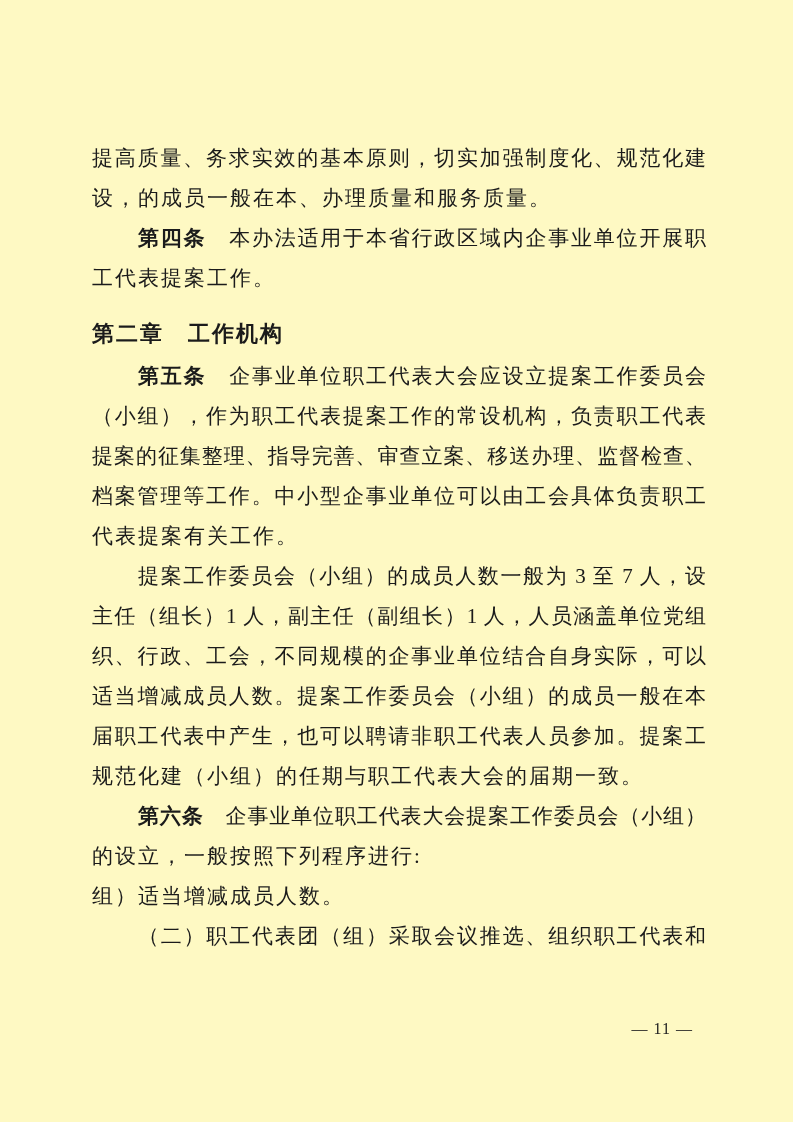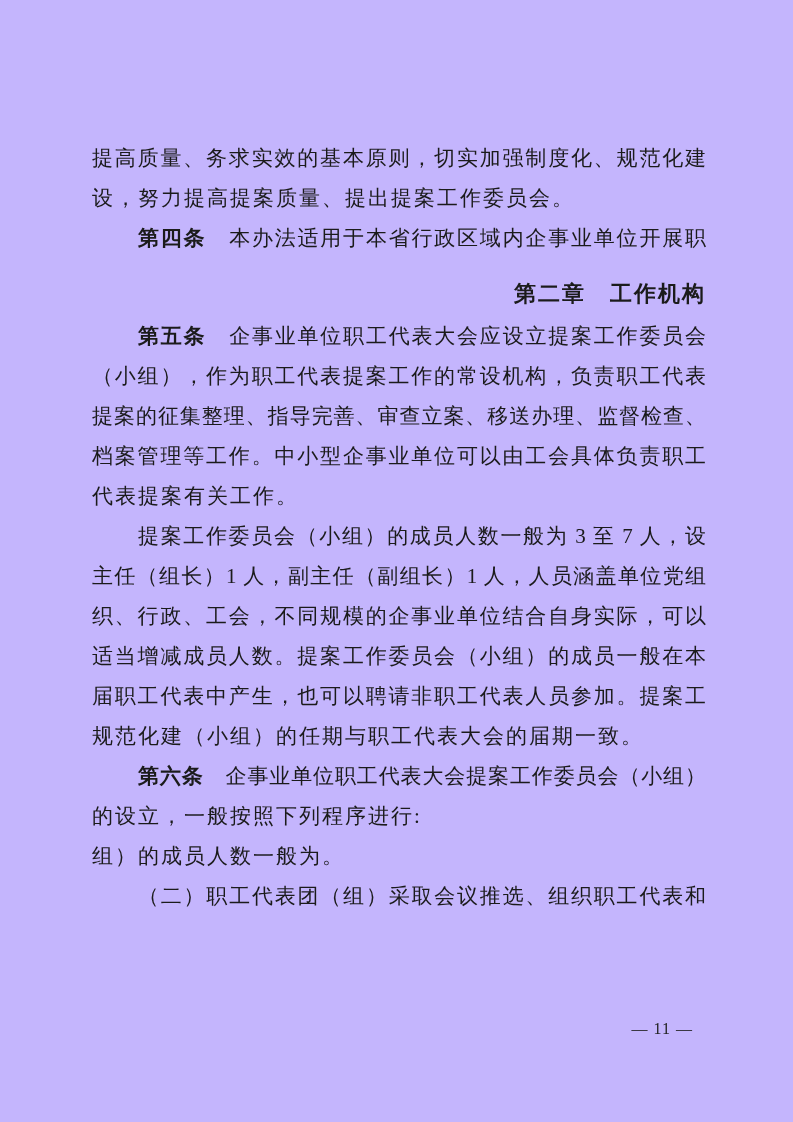--- a/index.html
+++ b/index.html
@@ -1,20 +1,20 @@
 <!DOCTYPE html>
 <html><head>
 <meta charset="utf-8">
 <style>
   html, body { margin: 0; padding: 0; background: #e8e8e8; }
   .page {
     position: relative;
     width: 793px;
     height: 1122px;
-    background: #c4b5fd;
+    background: #fef9c3;
     font-family: "Liberation Serif", serif;
     color: #1b1b1b;
     overflow: hidden;
     margin: 0 auto;
   }
   .doc-body {
     position: absolute;
     left: 92px;
     top: 138px;
     width: 614px;
@@ -25,21 +25,21 @@
     font-size: 21px;
     white-space: nowrap;
   }
   .a-fill {
     text-align: justify;
     text-align-last: justify;
     text-justify: inter-character;
     white-space: normal;
   }
   .a-end { letter-spacing: 2px; }
-  .a-center { text-align: right; letter-spacing: 2px; }
+  .a-center { text-align: left; letter-spacing: 2px; }
   .indent { padding-left: 46px; }
   .heading {
     font-size: 22px;
     font-weight: 700;
     font-family: "Liberation Sans", sans-serif;
     margin-top: 16px;
     margin-bottom: 2px;
   }
   .seg { }
   .seg.b {
@@ -55,33 +55,34 @@
     letter-spacing: 1px;
     color: #222222;
   }
 </style>
 </head>
 <body>
 
 <div class="page">
   <div class="doc-body" id="doc-body">
       <div class="line a-fill"><span class="seg">提高质量、务求实效的基本原则，切实加强制度化、规范化建</span></div>
-      <div class="line a-end"><span class="seg">设，努力提高提案质量、提出提案工作委员会。</span></div>
+      <div class="line a-end"><span class="seg">设，的成员一般在本、办理质量和服务质量。</span></div>
       <div class="line a-fill indent"><span class="seg b">第四条</span><span class="seg">　本办法适用于本省行政区域内企事业单位开展职</span></div>
+      <div class="line a-end"><span class="seg">工代表提案工作。</span></div>
       <div class="line a-center heading"><span class="seg b">第二章　工作机构</span></div>
       <div class="line a-fill indent"><span class="seg b">第五条</span><span class="seg">　企事业单位职工代表大会应设立提案工作委员会</span></div>
       <div class="line a-fill"><span class="seg">（小组），作为职工代表提案工作的常设机构，负责职工代表</span></div>
       <div class="line a-fill"><span class="seg">提案的征集整理、指导完善、审查立案、移送办理、监督检查、</span></div>
       <div class="line a-fill"><span class="seg">档案管理等工作。中小型企事业单位可以由工会具体负责职工</span></div>
       <div class="line a-end"><span class="seg">代表提案有关工作。</span></div>
       <div class="line a-fill indent"><span class="seg">提案工作委员会（小组）的成员人数一般为 3 至 7 人，设</span></div>
       <div class="line a-fill"><span class="seg">主任（组长）1 人，副主任（副组长）1 人，人员涵盖单位党组</span></div>
       <div class="line a-fill"><span class="seg">织、行政、工会，不同规模的企事业单位结合自身实际，可以</span></div>
       <div class="line a-fill"><span class="seg">适当增减成员人数。提案工作委员会（小组）的成员一般在本</span></div>
       <div class="line a-fill"><span class="seg">届职工代表中产生，也可以聘请非职工代表人员参加。提案工</span></div>
       <div class="line a-end"><span class="seg">规范化建（小组）的任期与职工代表大会的届期一致。</span></div>
       <div class="line a-fill indent"><span class="seg b">第六条</span><span class="seg">　企事业单位职工代表大会提案工作委员会（小组）</span></div>
       <div class="line a-end"><span class="seg">的设立，一般按照下列程序进行:</span></div>
-      <div class="line a-end"><span class="seg">组）的成员人数一般为。</span></div>
+      <div class="line a-end"><span class="seg">组）适当增减成员人数。</span></div>
       <div class="line a-fill indent"><span class="seg">（二）职工代表团（组）采取会议推选、组织职工代表和</span></div>
     </div>
   <div class="pageno">— 11 —</div>
 </div>
 
 </body></html>

